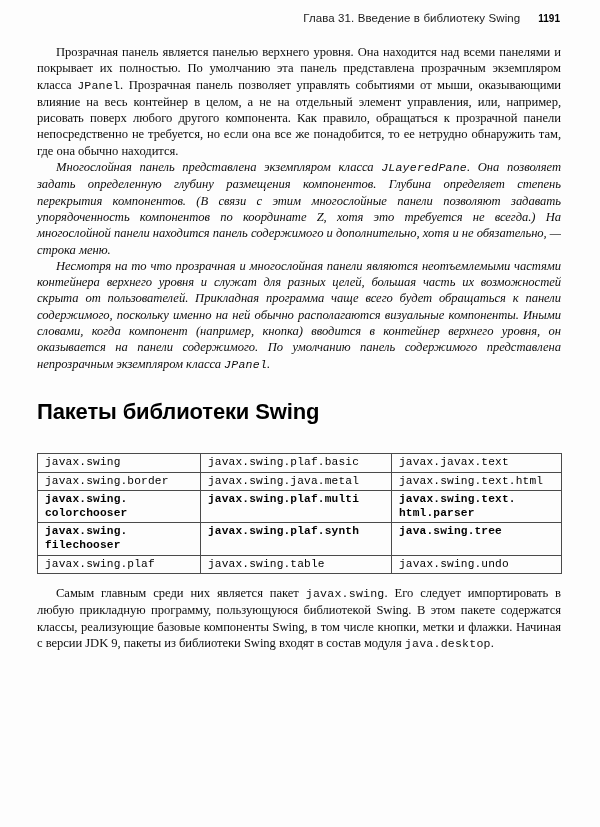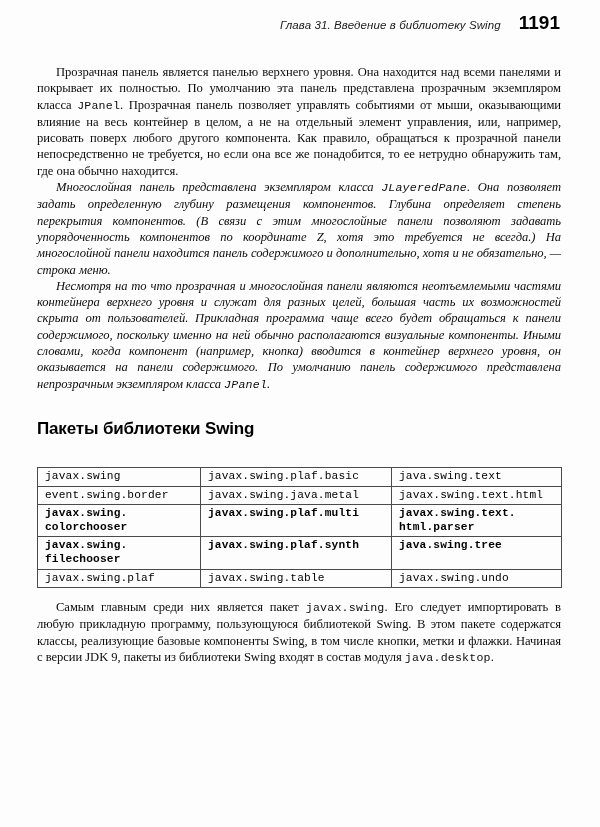--- a/index.html
+++ b/index.html
@@ -30,37 +30,35 @@
     display: flex;
     justify-content: flex-end;
     align-items: baseline;
     font-family: "Liberation Sans", "DejaVu Sans", sans-serif;
   }
   .header-title {
     font-size: 11.5px;
     letter-spacing: 0.1px;
     color: #1a1a1a;
     white-space: nowrap;
-    font-style: italic;
   }
   .header-pageno {
-    font-size: 19px;
+    font-size: 10px;
     font-weight: bold;
     margin-left: 18px;
     color: #000;
     white-space: nowrap;
   }
 
   
   .content {
     position: absolute;
     top: 44px;
     left: 37px;
     width: 524px;
-    margin-top: 20px;
   }
 
   p.body {
     margin: 0;
     font-size: 12.6px;
     line-height: 16.3px;
     text-align: justify;
     text-indent: 19px;
     color: #0d0d0d;
     letter-spacing: -0.05px;
@@ -70,21 +68,21 @@
 
   code, .mono {
     font-family: "Liberation Mono", "DejaVu Sans Mono", monospace;
     font-size: 11.6px;
     letter-spacing: 0.2px;
   }
 
   
   h2.section-heading {
     font-family: "Liberation Sans", "DejaVu Sans", sans-serif;
-    font-size: 17px;
+    font-size: 22px;
     font-weight: bold;
     margin: 26px 0 0 0;
     padding: 0;
     letter-spacing: -0.15px;
     color: #000;
   }
 
   .gap-after-heading { height: 17px; }
   .gap-before-table { height: 11px; }
   .gap-after-table { height: 11px; }
@@ -141,24 +139,24 @@
     <table class="pkg-table">
       <colgroup>
         <col class="c1">
           <col class="c2">
           <col class="c3">
       </colgroup>
       <tbody>
         <tr class="short">
           <td>javax.swing</td>
           <td>javax.swing.plaf.basic</td>
-          <td>java.swing.text</td>
+          <td>javax.javax.text</td>
         </tr>
         <tr class="short">
-          <td>event.swing.border</td>
+          <td>javax.swing.border</td>
           <td>javax.swing.java.metal</td>
           <td>javax.swing.text.html</td>
         </tr>
         <tr class="tall">
           <td>javax.swing.
 colorchooser</td>
           <td>javax.swing.plaf.multi</td>
           <td>javax.swing.text.
 html.parser</td>
         </tr>

